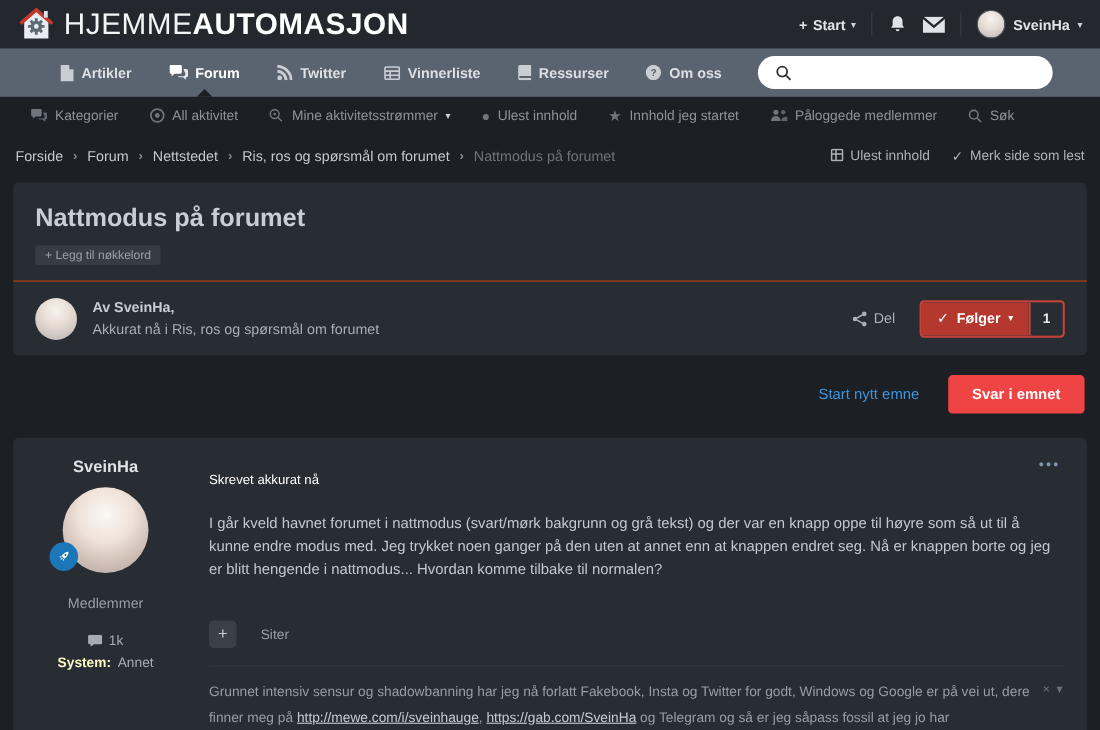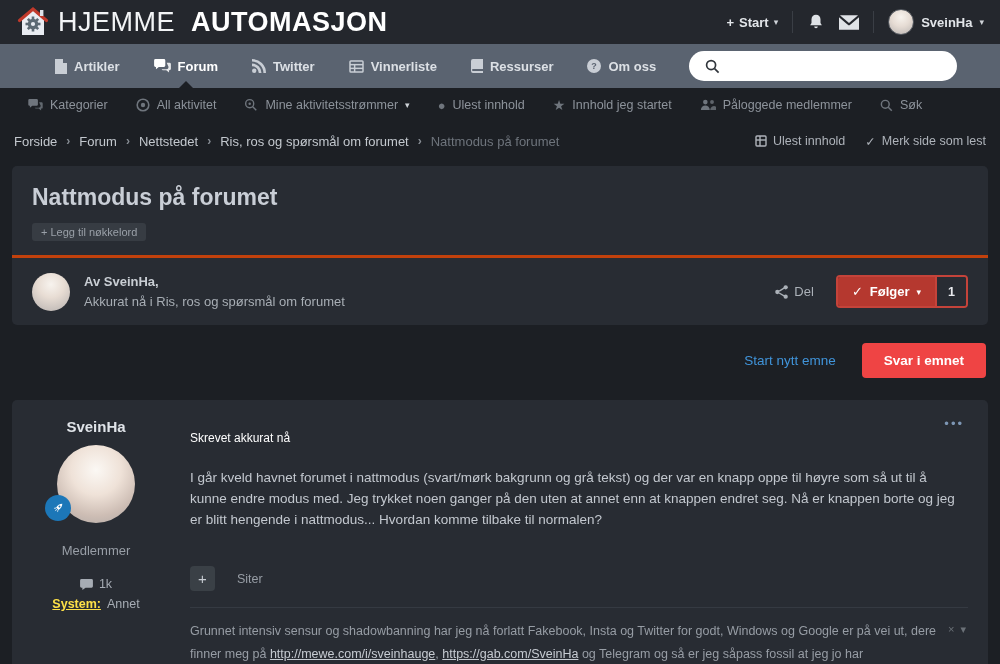--- a/index.html
+++ b/index.html
@@ -11,21 +11,21 @@
   svg { display:block; }
 
   
   .header {
     height:44px; background:#24272d; display:flex; align-items:center;
     padding:0 16px;
   }
   .logo { display:flex; align-items:center; gap:8px; cursor:pointer; }
   .logo-text { font-size:27px; color:#fff; letter-spacing:.5px; white-space:nowrap; }
   .logo-text .light { font-weight:400; color:#f2f4f6;margin-top:20px; }
-  .logo-text .bold { font-weight:700;margin-left:16px; }
+  .logo-text .bold { font-weight:700; }
   .header-right { margin-left:auto; display:flex; align-items:center; gap:14px; color:#e2e5e9; }
   .start-btn { display:flex; align-items:center; gap:5px; font-weight:700; font-size:13px; cursor:pointer; }
   .hdr-sep { width:1px; height:22px; background:#3a3e45; }
   .hdr-icon { color:#dfe2e6; cursor:pointer; }
   .user-chip { display:flex; align-items:center; gap:7px; font-weight:700; font-size:13px; cursor:pointer; }
   .avatar-sm {
     width:26px; height:26px; border-radius:50%;
     background:radial-gradient(circle at 50% 30%, #f7f3ee 0%, #e6dcd4 45%, #b9b4b2 100%);
     border:1px solid #555a61;
   }
@@ -76,21 +76,21 @@
   .container { padding:6px 12px 0 12px; }
   .panel { background:#282c33; border-radius:5px; }
 
   .topic-head { padding:18px 20px 14px 20px; }
   .topic-title { font-size:23px; font-weight:700; color:#c9ced6; margin-bottom:12px; }
   .tag-btn {
     display:inline-block; background:#373c43; color:#9aa0a8; font-size:11px;
     padding:3px 9px; border-radius:3px; cursor:pointer;
   }
   .topic-author-row {
-    border-top:3px solid #c2410c; padding:14px 20px; display:flex; align-items:center;
+    border-top:1px solid #c2410c; padding:14px 20px; display:flex; align-items:center;
   }
   .avatar-md {
     width:38px; height:38px; border-radius:50%; flex:0 0 38px;
     background:radial-gradient(circle at 50% 30%, #f7f3ee 0%, #e8ddd4 40%, #b5b0ae 100%);
   }
   .author-lines { margin-left:14px; line-height:1.5; }
   .author-name { font-weight:700; color:#c9ced4; font-size:13px; }
   .author-meta { color:#a8aeb5; font-size:13px; }
   .topic-actions { margin-left:auto; display:flex; align-items:center; gap:22px; }
   .share-link { display:flex; align-items:center; gap:6px; color:#abb1b8; font-size:13px; cursor:pointer; }
@@ -127,21 +127,21 @@
     width:78px; height:78px; border-radius:50%;
     background:radial-gradient(circle at 50% 32%, #fbf8f4 0%, #efe2d8 38%, #cdbdb4 70%, #aba6a4 100%);
   }
   .rank-badge {
     position:absolute; left:-12px; bottom:2px; width:26px; height:26px; border-radius:50%;
     background:#1c77b8; display:flex; align-items:center; justify-content:center; color:#fff;
   }
   .post-group { color:#989ea6; font-size:13px; margin-top:20px; }
   .post-stats { margin-top:16px; font-size:12.5px; color:#a6acb4; line-height:1.6; }
   .post-stat { display:flex; align-items:center; justify-content:center; gap:6px; }
-  .stat-label { font-weight:700; color:#fde047;text-decoration:underline; }
+  .stat-label { font-weight:700; color:#fef9c3; }
 
   .post-main { flex:1; padding-left:24px; position:relative; }
   .post-time { color:#ffffff; font-size:12px; margin-top:17px; }
   .post-dots { position:absolute; right:4px; top:2px; color:#7d96b4; font-size:13px; letter-spacing:2px; cursor:pointer; }
   .post-body { margin-top:22px; font-size:13.5px; color:#c3c8cf; line-height:1.56; padding-right:10px; }
   .quote-row { display:flex; align-items:center; gap:22px; margin:26px 0 0 0; padding:10px 0; }
   .plus-btn {
     width:25px; height:25px; border-radius:4px; background:#3a4046; color:#c6cbd1;
     display:flex; align-items:center; justify-content:center; font-size:15px; cursor:pointer;
   }

